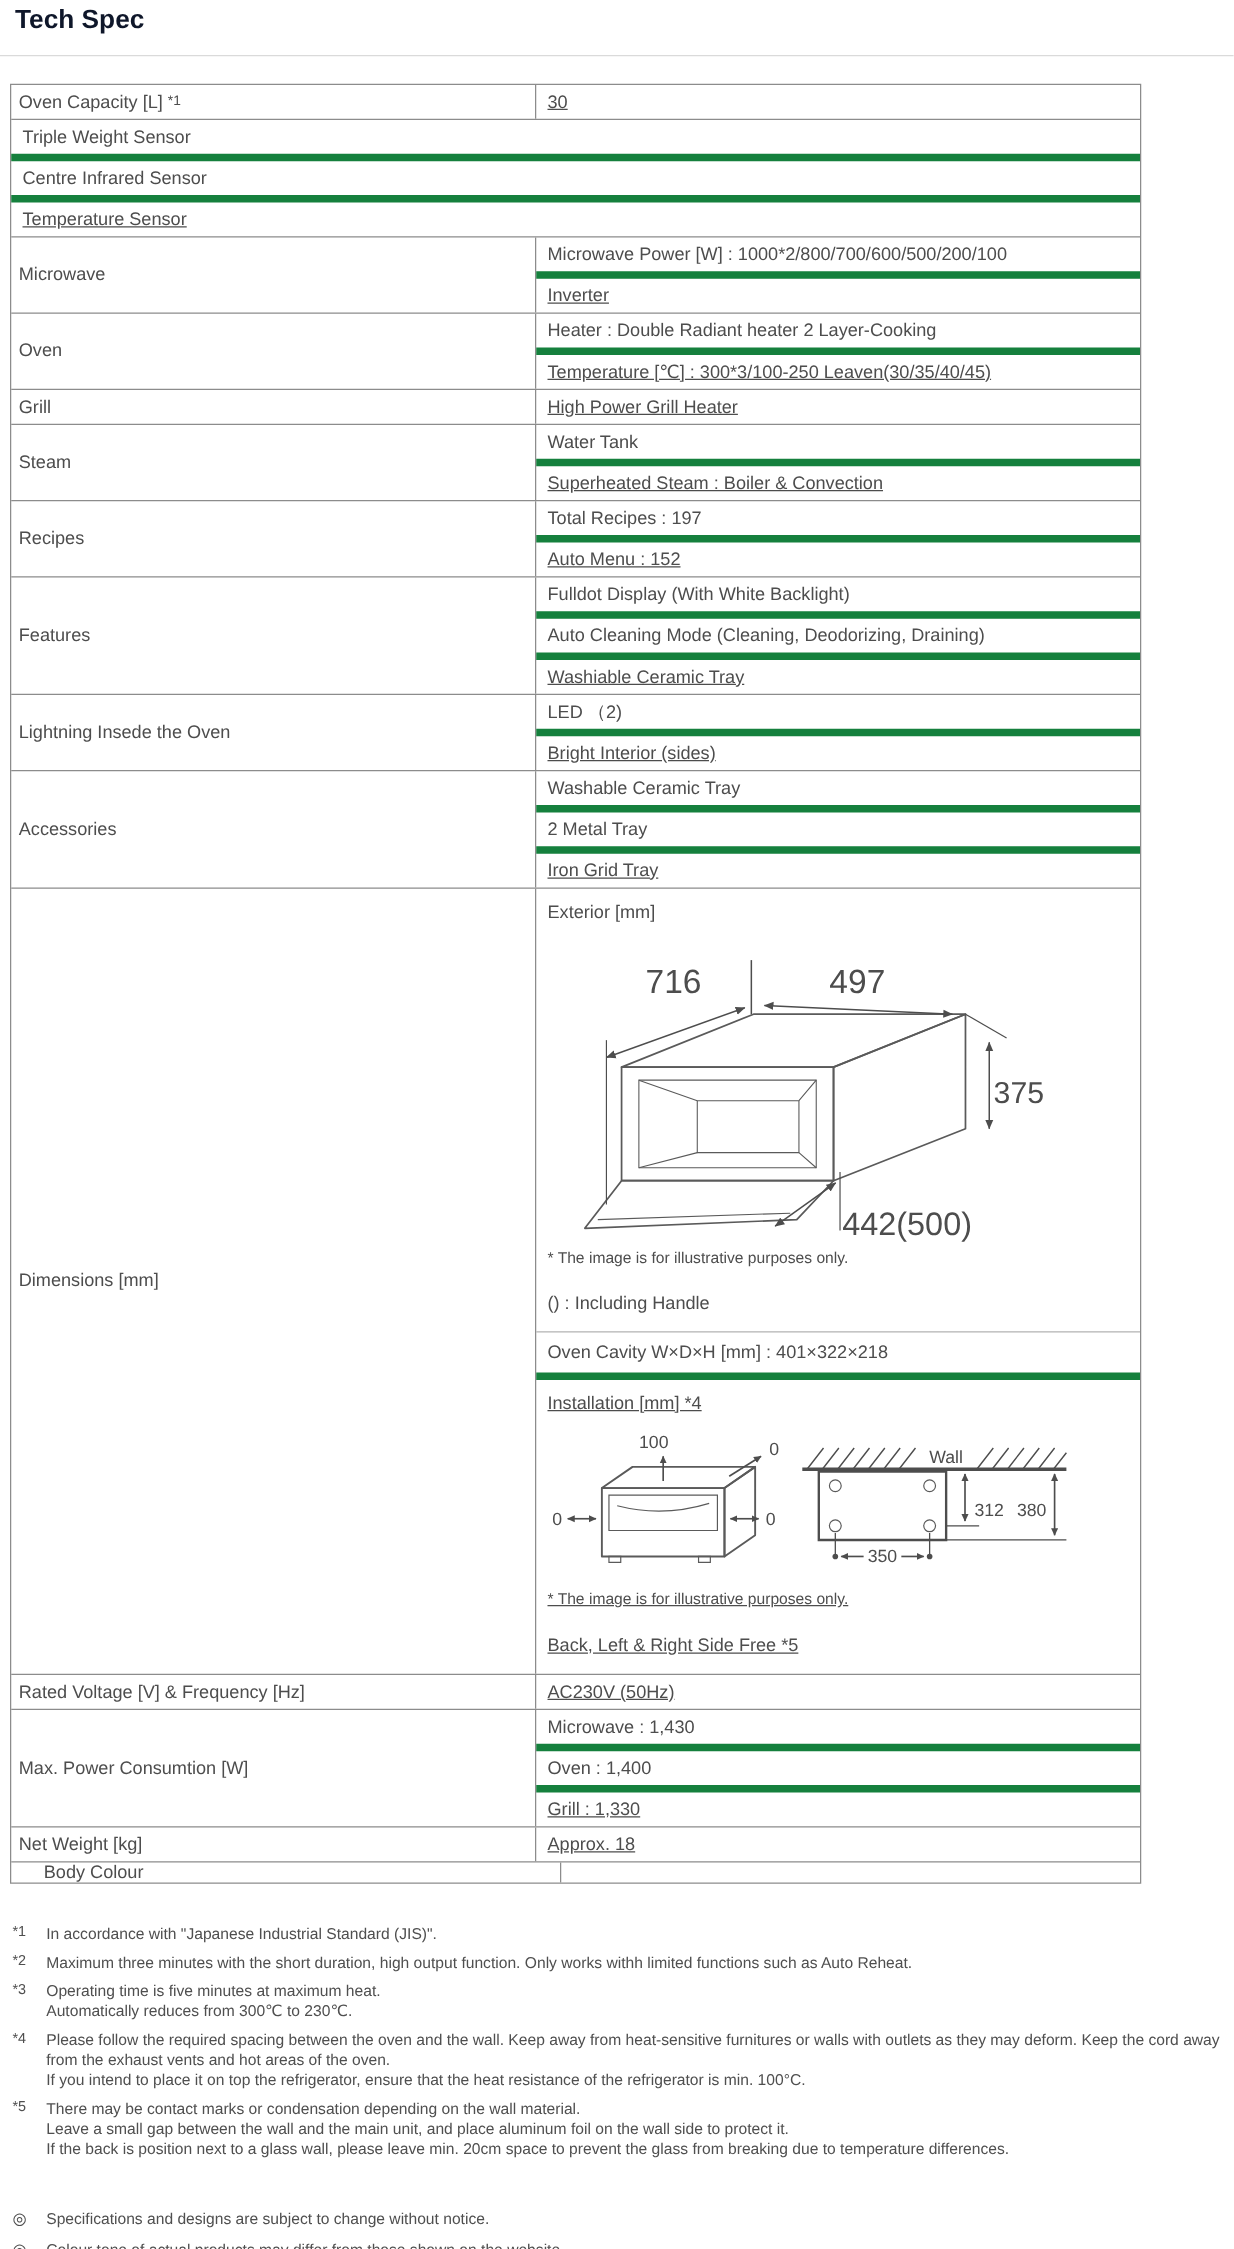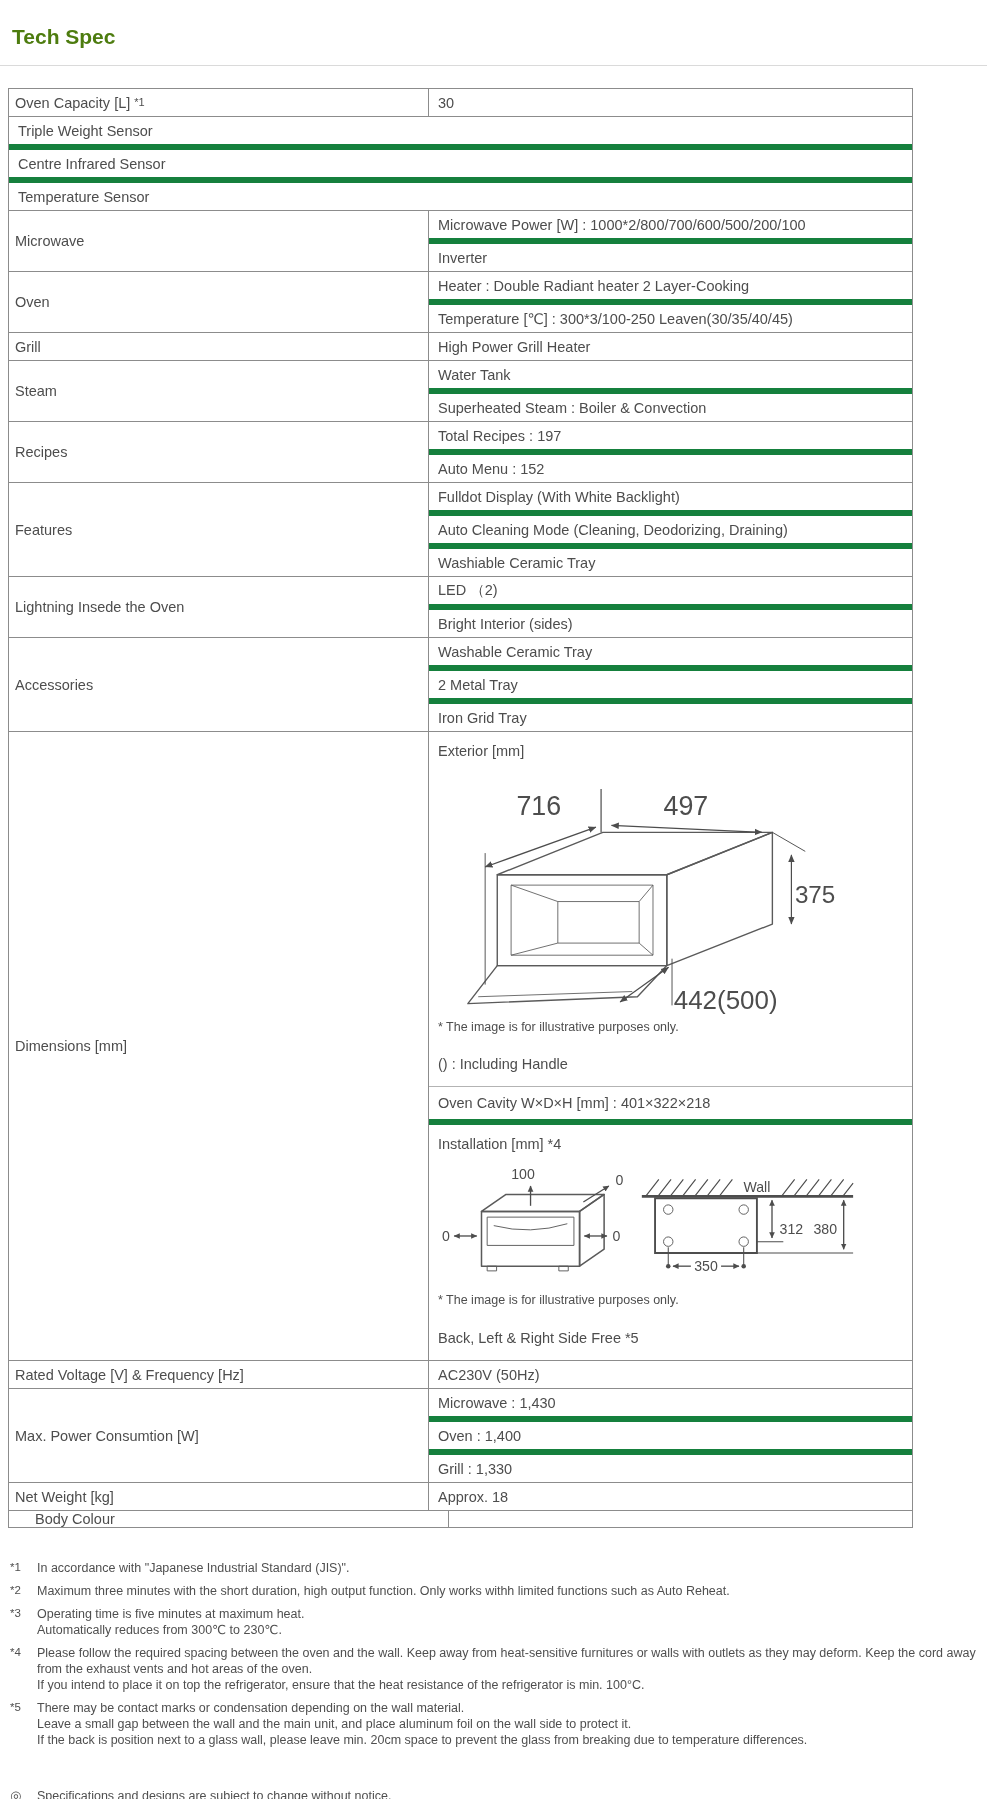--- a/index.html
+++ b/index.html
@@ -2,22 +2,22 @@
 <html><head>
 <meta charset="utf-8">
 <style>
   html,body { margin:0; padding:0; background:#fff; }
   body {
     width:987px; min-height:1799px;
     font-family:"Liberation Sans","DejaVu Sans",sans-serif;
     color:#4d4d4d;
   }
   .page-title {
-    font-size:21px; font-weight:bold; color:#4d7c0f;
-    margin:25px 0 0 12px;
+    font-size:21px; font-weight:bold; color:#0f172a;
+    margin:4px 0 0 12px;
   }
   .title-rule {
     border:none; border-top:1px solid #dadada; margin:16px 0 0 0;
   }
   .spec-table {
     margin:22px 0 0 8px; width:905px;
     border:1px solid #8c8c8c;
     box-sizing:border-box;
   }
   .trow { display:flex; border-bottom:1px solid #8c8c8c; }
@@ -32,21 +32,21 @@
   .tvals { flex:1 1 auto; display:flex; flex-direction:column; min-width:0; }
   .tval {
     min-height:27px; display:flex; align-items:center;
     padding-left:9px; font-size:14.5px;
     border-bottom:6px solid #15803d;
   }
   .tsub {
     border-bottom:1px solid #b3b3b3;
     padding:7px 9px 14px 9px; font-size:14.5px;
   }
-  .tvals > :last-child { border-bottom:none; }
+  .tvals > :last-child { border-bottom:none;text-decoration:underline; }
   .sublabel { line-height:24px; }
   .diagram { display:block; margin:12px 0 2px 16px; }
   .diagram2 { display:block; margin:10px 0 2px 2px; }
   .note-small { font-size:12.5px; color:#4d4d4d; margin-top:4px; }
   .handle-note { margin-top:22px; font-size:14.5px; }
   .sidefree-note { margin-top:23px; font-size:14.5px; }
 
   .footnotes { margin:32px 0 0 10px; }
   .fnote {
     display:flex; margin-bottom:7px;

